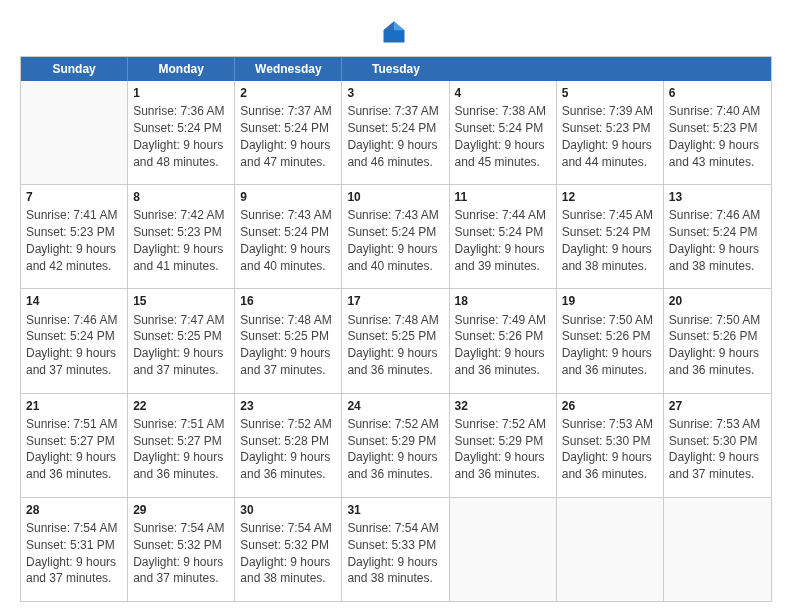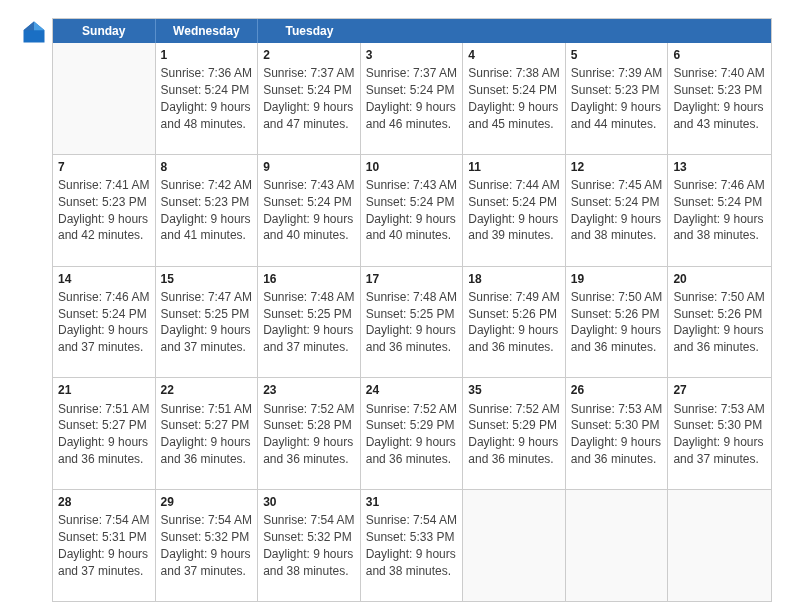--- a/index.html
+++ b/index.html
@@ -8,21 +8,22 @@
       background: #fff;
       width: 792px;
       height: 612px;
       overflow: hidden;
     }
     .page {
       width: 792px;
       height: 612px;
       padding: 18px 20px 10px 20px;
       display: flex;
-      flex-direction: row;
+      flex-direction: column;
+      align-items: center;
     }
     .header {
       display: flex;
       justify-content: space-between;
       align-items: flex-start;
       margin-bottom: 10px;
     }
     .logo {
       display: flex;
       align-items: center;
@@ -126,20 +127,21 @@
     </div>
     <div class="title-block">
       <div class="month-title"></div>
       <div class="location"></div>
     </div>
   </div>
 
   <div class="calendar">
     <div class="cal-header-row">
     <div class="cal-header-cell">Sunday</div>
+        <div class="cal-header-cell">Monday</div>
         <div class="cal-header-cell">Wednesday</div>
         <div class="cal-header-cell">Tuesday</div>
       </div>
     <div class="cal-body">
     <div class="cal-week">
           <div class="cal-cell empty"></div>
           <div class="cal-cell">
             <span class="day-number">1</span>
             <div class="cell-text">Sunrise: 7:36 AM<br>Sunset: 5:24 PM<br>Daylight: 9 hours and 48 minutes.</div>
           </div>
@@ -235,21 +237,21 @@
           </div>
           <div class="cal-cell">
             <span class="day-number">23</span>
             <div class="cell-text">Sunrise: 7:52 AM<br>Sunset: 5:28 PM<br>Daylight: 9 hours and 36 minutes.</div>
           </div>
           <div class="cal-cell">
             <span class="day-number">24</span>
             <div class="cell-text">Sunrise: 7:52 AM<br>Sunset: 5:29 PM<br>Daylight: 9 hours and 36 minutes.</div>
           </div>
           <div class="cal-cell">
-            <span class="day-number">35</span>
+            <span class="day-number">32</span>
             <div class="cell-text">Sunrise: 7:52 AM<br>Sunset: 5:29 PM<br>Daylight: 9 hours and 36 minutes.</div>
           </div>
           <div class="cal-cell">
             <span class="day-number">26</span>
             <div class="cell-text">Sunrise: 7:53 AM<br>Sunset: 5:30 PM<br>Daylight: 9 hours and 36 minutes.</div>
           </div>
           <div class="cal-cell">
             <span class="day-number">27</span>
             <div class="cell-text">Sunrise: 7:53 AM<br>Sunset: 5:30 PM<br>Daylight: 9 hours and 37 minutes.</div>
           </div>

